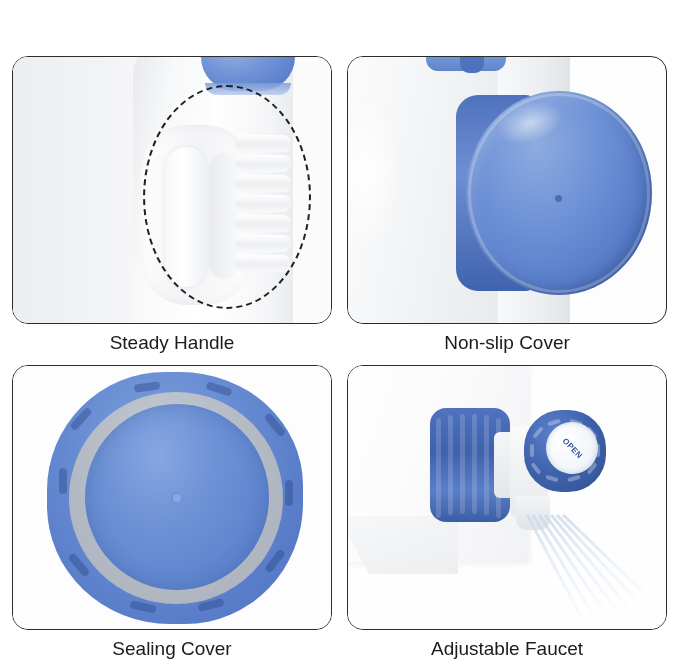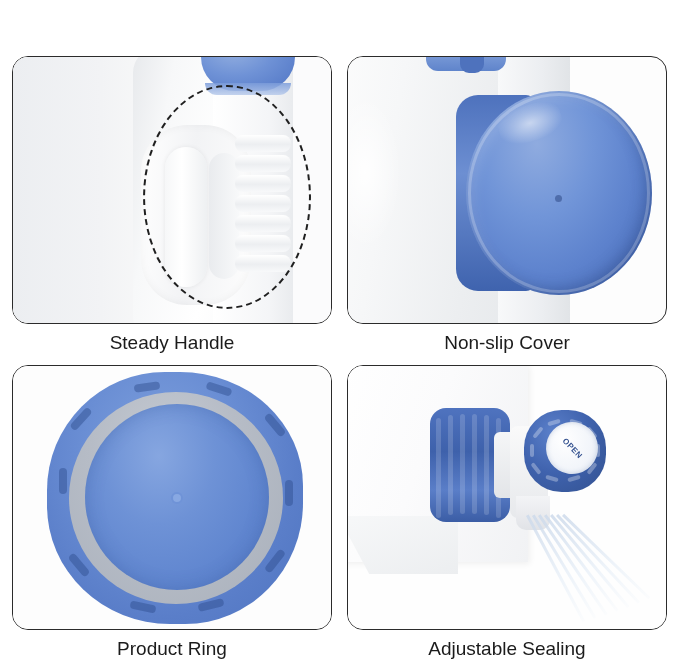--- a/index.html
+++ b/index.html
@@ -310,21 +310,21 @@
           <i style="left:238px; top:108px;"></i>
           <i style="left:224px; top:176px; transform:rotate(38deg);"></i>
           <i style="left:160px; top:220px; transform:rotate(76deg);"></i>
           <i style="left:92px;  top:222px; transform:rotate(-78deg);"></i>
           <i style="left:28px;  top:180px; transform:rotate(-40deg);"></i>
         </div>
         <div class="p3-ringgray"></div>
         <div class="p3-disc"></div>
         <div class="p3-center"></div>
       </div>
-      <div class="caption cap-c">Product Ring</div>
+      <div class="caption cap-c">Sealing Cover</div>
     </div>
 
     <div class="cell cell-d">
       <div class="panel">
         <div class="p4-wrap"></div>
         <div class="p4-tank"></div>
         <div class="p4-tank-slant"></div>
         <div class="p4-nut"></div>
         <div class="p4-nut-ribs">
           <i style="left:2px;  top:4px;"></i>
@@ -356,17 +356,17 @@
         <div class="p4-water">
           <i style="left:0px;  transform:rotate(-28deg);"></i>
           <i style="left:6px;  transform:rotate(-31deg);"></i>
           <i style="left:12px; transform:rotate(-34deg);"></i>
           <i style="left:18px; transform:rotate(-37deg);"></i>
           <i style="left:24px; transform:rotate(-40deg);"></i>
           <i style="left:30px; transform:rotate(-43deg);"></i>
           <i style="left:36px; transform:rotate(-46deg);"></i>
         </div>
       </div>
-      <div class="caption cap-d">Adjustable Sealing</div>
+      <div class="caption cap-d">Adjustable Faucet</div>
     </div>
 
   </div>
 </div>
 
 </body></html>

